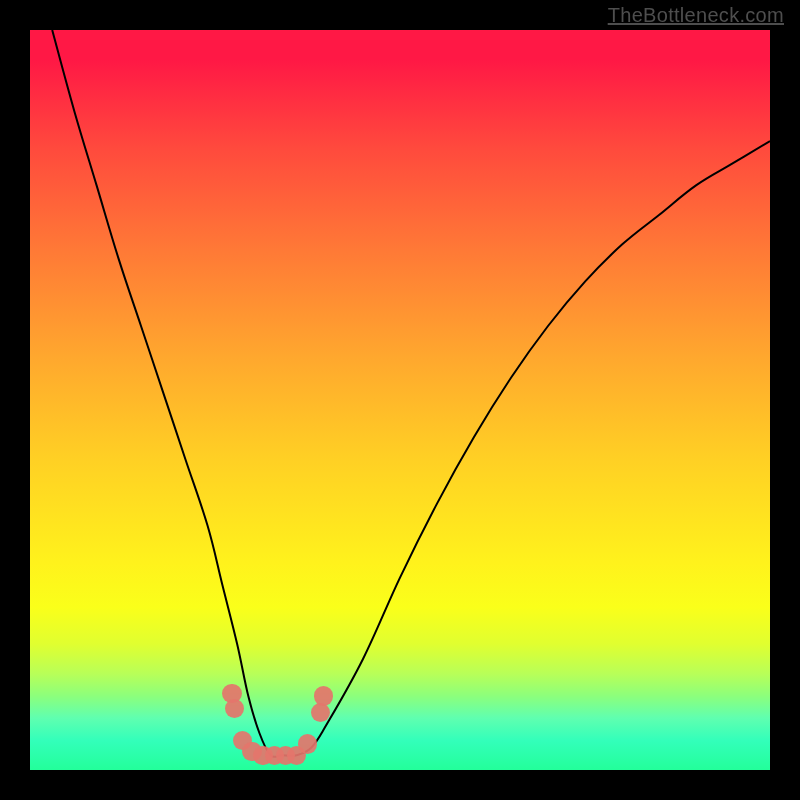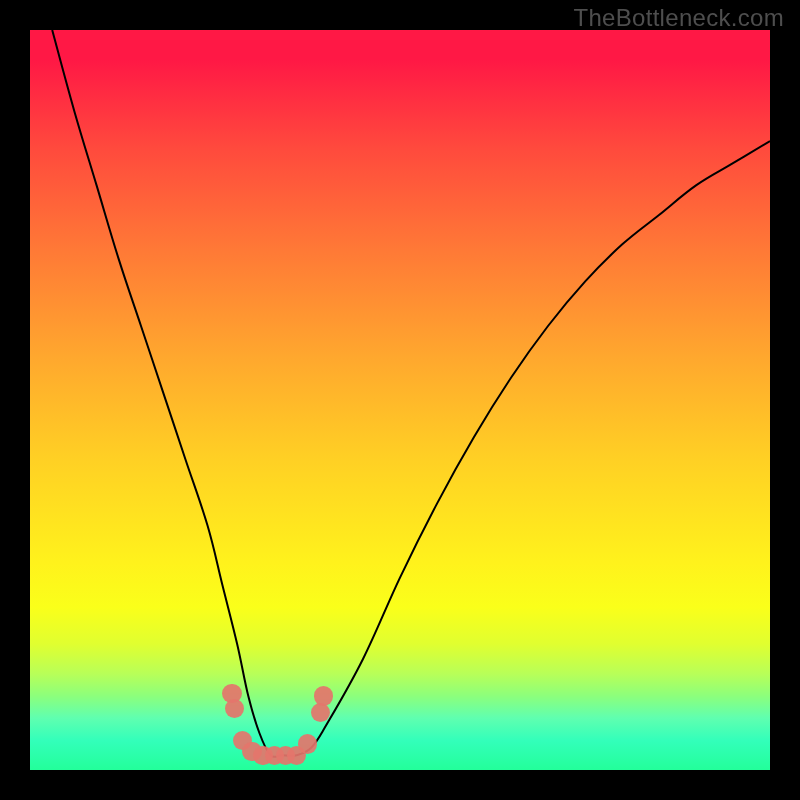--- a/index.html
+++ b/index.html
@@ -15,24 +15,25 @@
     width: 800px;
     height: 800px;
     background: #000000;
     box-sizing: border-box;
   }
   .watermark {
     position: absolute;
     top: 4px;
     right: 16px;
     color: #4e4e4e;
-    font-size: 24px;
+    font-size: 20px;
     font-weight: 500;
     letter-spacing: 0.3px;
     z-index: 5;
+    text-decoration: underline;
   }
   .plot {
     position: absolute;
     background: linear-gradient(to bottom,
       #ff1845 0%,
       #ff1845 4%,
       #ff4a3d 16%,
       #ff7a36 30%,
       #ffa72e 44%,
       #ffd024 58%,

